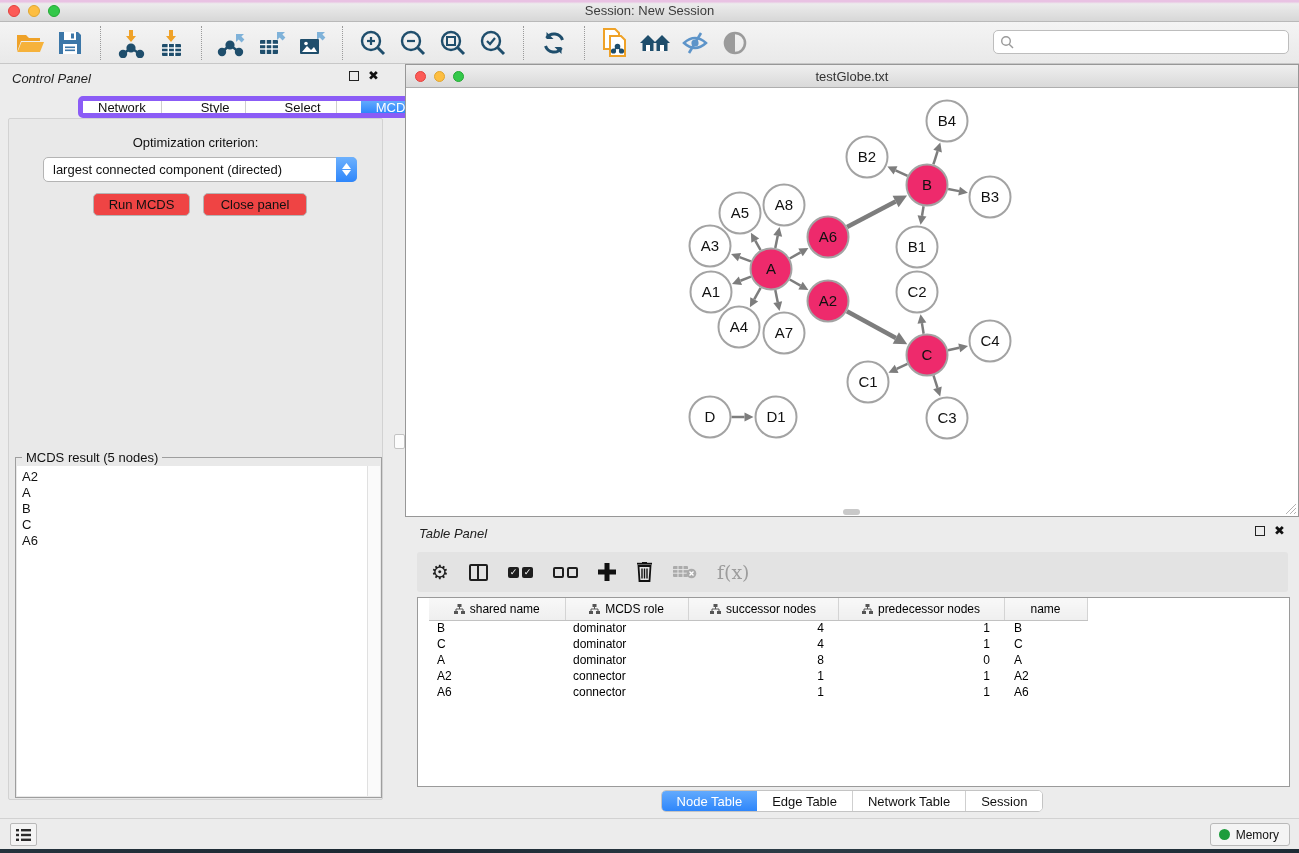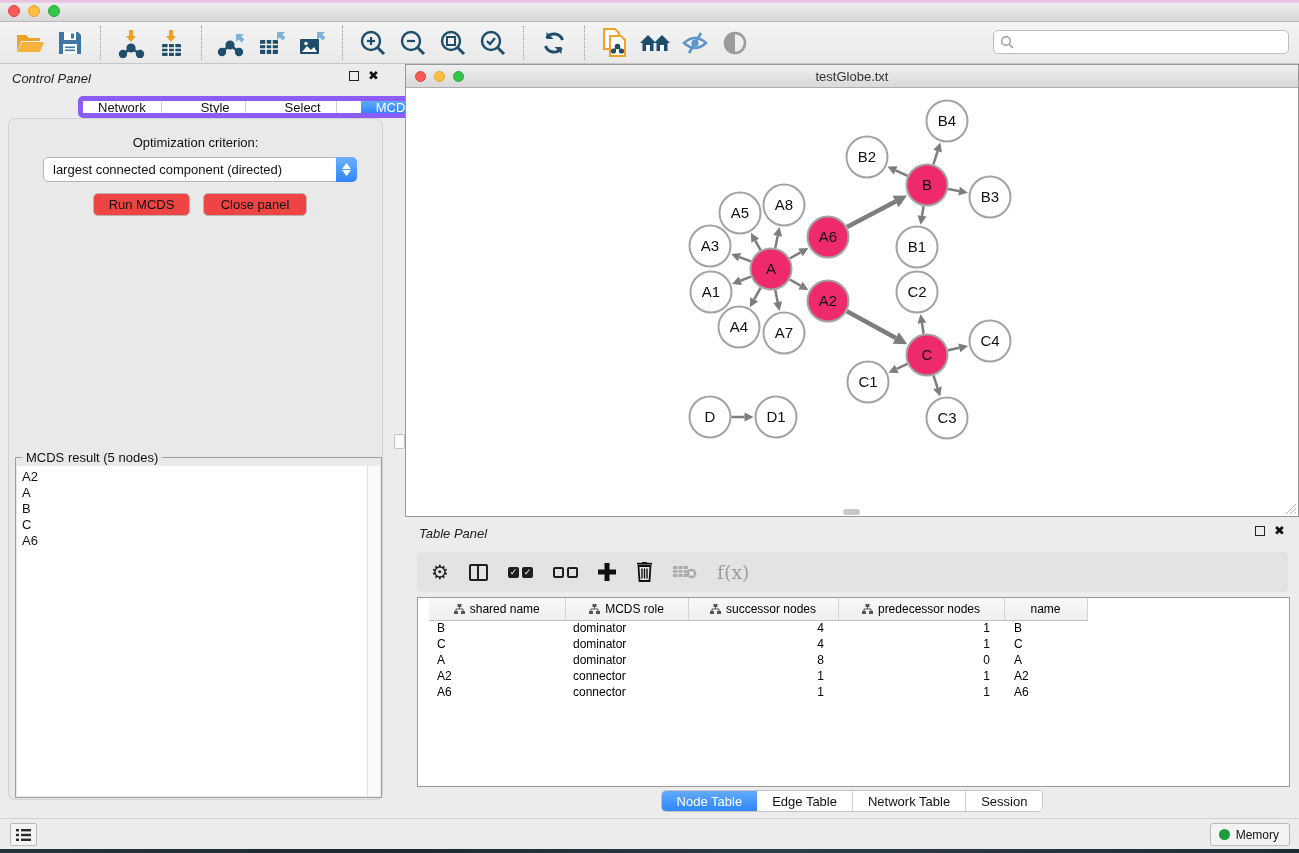--- a/index.html
+++ b/index.html
@@ -36,21 +36,21 @@
   #control-panel .win-btns { right:12px; }
   .float-box { width:10px; height:10px; border:1.5px solid #222; }
   .close-x { font-size:13px; font-weight:bold; color:#111; line-height:10px; }
   #cp-tabs { position:absolute; left:78px; top:32px; display:inline-flex; border:5px solid #8b5cf6;
     border-radius:5px; overflow:hidden; background:#fff; height:22px;gap:24px; }
   .seg { padding:0 15px; font-size:13px; color:#111; display:flex; align-items:center; background:#fff;
     border-right:1px solid #cfcfcf; }
   .seg:last-child { border-right:none; }
   .seg.selected { background:linear-gradient(#62aafd,#2e86fb); color:#fff; border-right:none; }
   #cp-body { position:absolute; left:8px; top:54px; width:375px; height:682px; background:#e9e9e9;
-    border:1px solid #d2d2d2; border-radius:7px; }
+    border:1px solid #d2d2d2; border-radius:2px; }
   #opt-label { position:absolute; left:0; right:0; top:16px; text-align:center; font-size:13px; color:#111; }
   #opt-select { position:absolute; left:34px; top:38px; width:314px; height:25px; background:#fff;
     border:1px solid #b4b4b4; border-radius:5px; display:flex; align-items:center; }
   #opt-select .val { flex:1; font-size:13px; color:#111; padding-left:9px; white-space:nowrap; overflow:hidden; }
   #opt-select .spin { width:21px; height:25px; margin:-1px -1px -1px 0; border-radius:0 5px 5px 0;
     background:linear-gradient(#6db1fd,#2e86fb); display:flex; flex-direction:column; align-items:center; justify-content:center; gap:1px; }
   #opt-select .spin svg { display:block; }
   .cp-btn { position:absolute; top:74px; height:23px; background:#ef4444; border:1px solid #b4b4b4;
     border-radius:5px; font-size:13px; color:#111; display:flex; align-items:center; justify-content:center; }
   #run-btn { left:84px; width:97px; }
@@ -122,20 +122,21 @@
 <body>
 
 <div id="app">
 
   <div id="titlebar">
     <div class="lights">
       <div class="light red"></div>
       <div class="light yellow"></div>
       <div class="light green"></div>
     </div>
+    <div class="title">Session: New Session</div>
   </div>
 
   <div id="toolbar">
     <div class="tb-btn">
       <svg width="32" height="28" viewBox="0 0 32 28">
         <path d="M3 6 h9 l3 3 h11 v3 H7 L3 23 Z" fill="#EFA228"></path>
         <path d="M7.5 13 H30 l-4 10 H3.5 Z" fill="#F6B23B"></path>
       </svg>
     </div>
     <div class="tb-btn">

